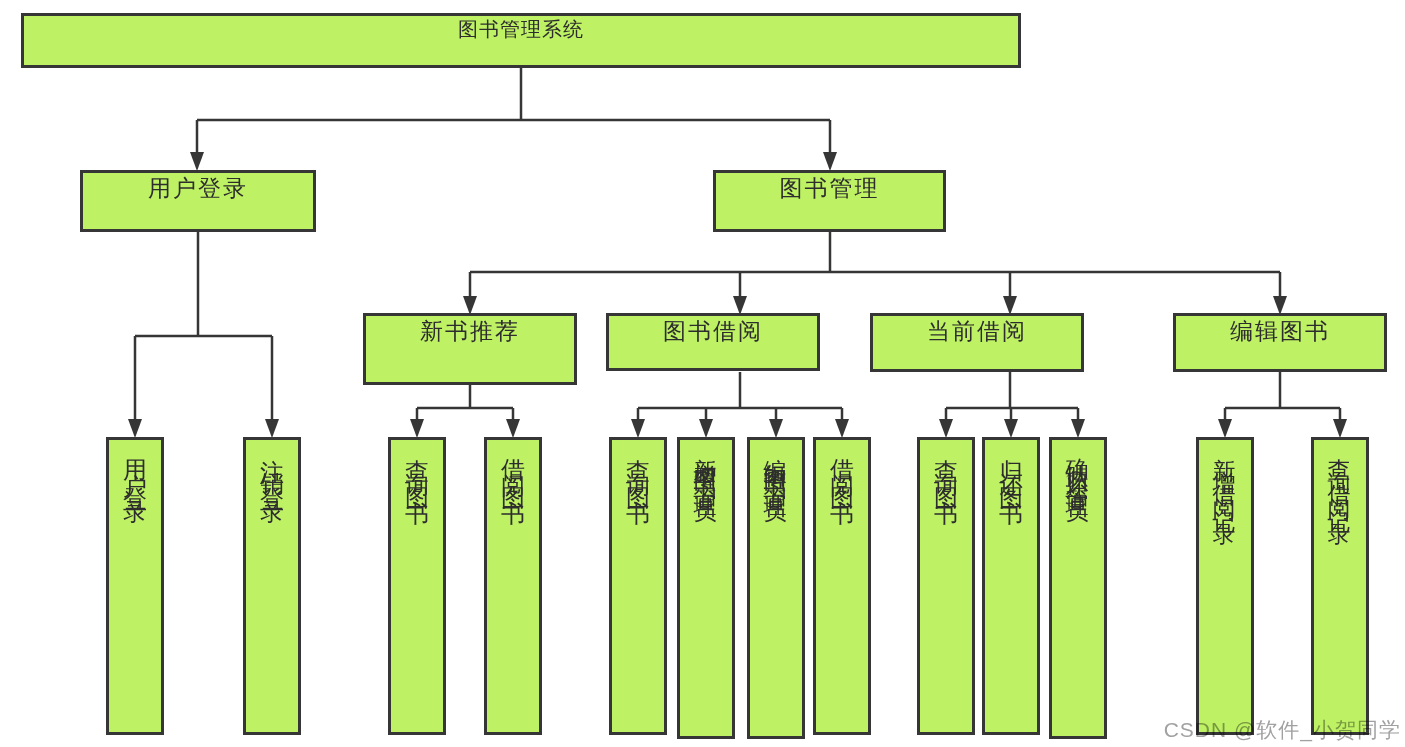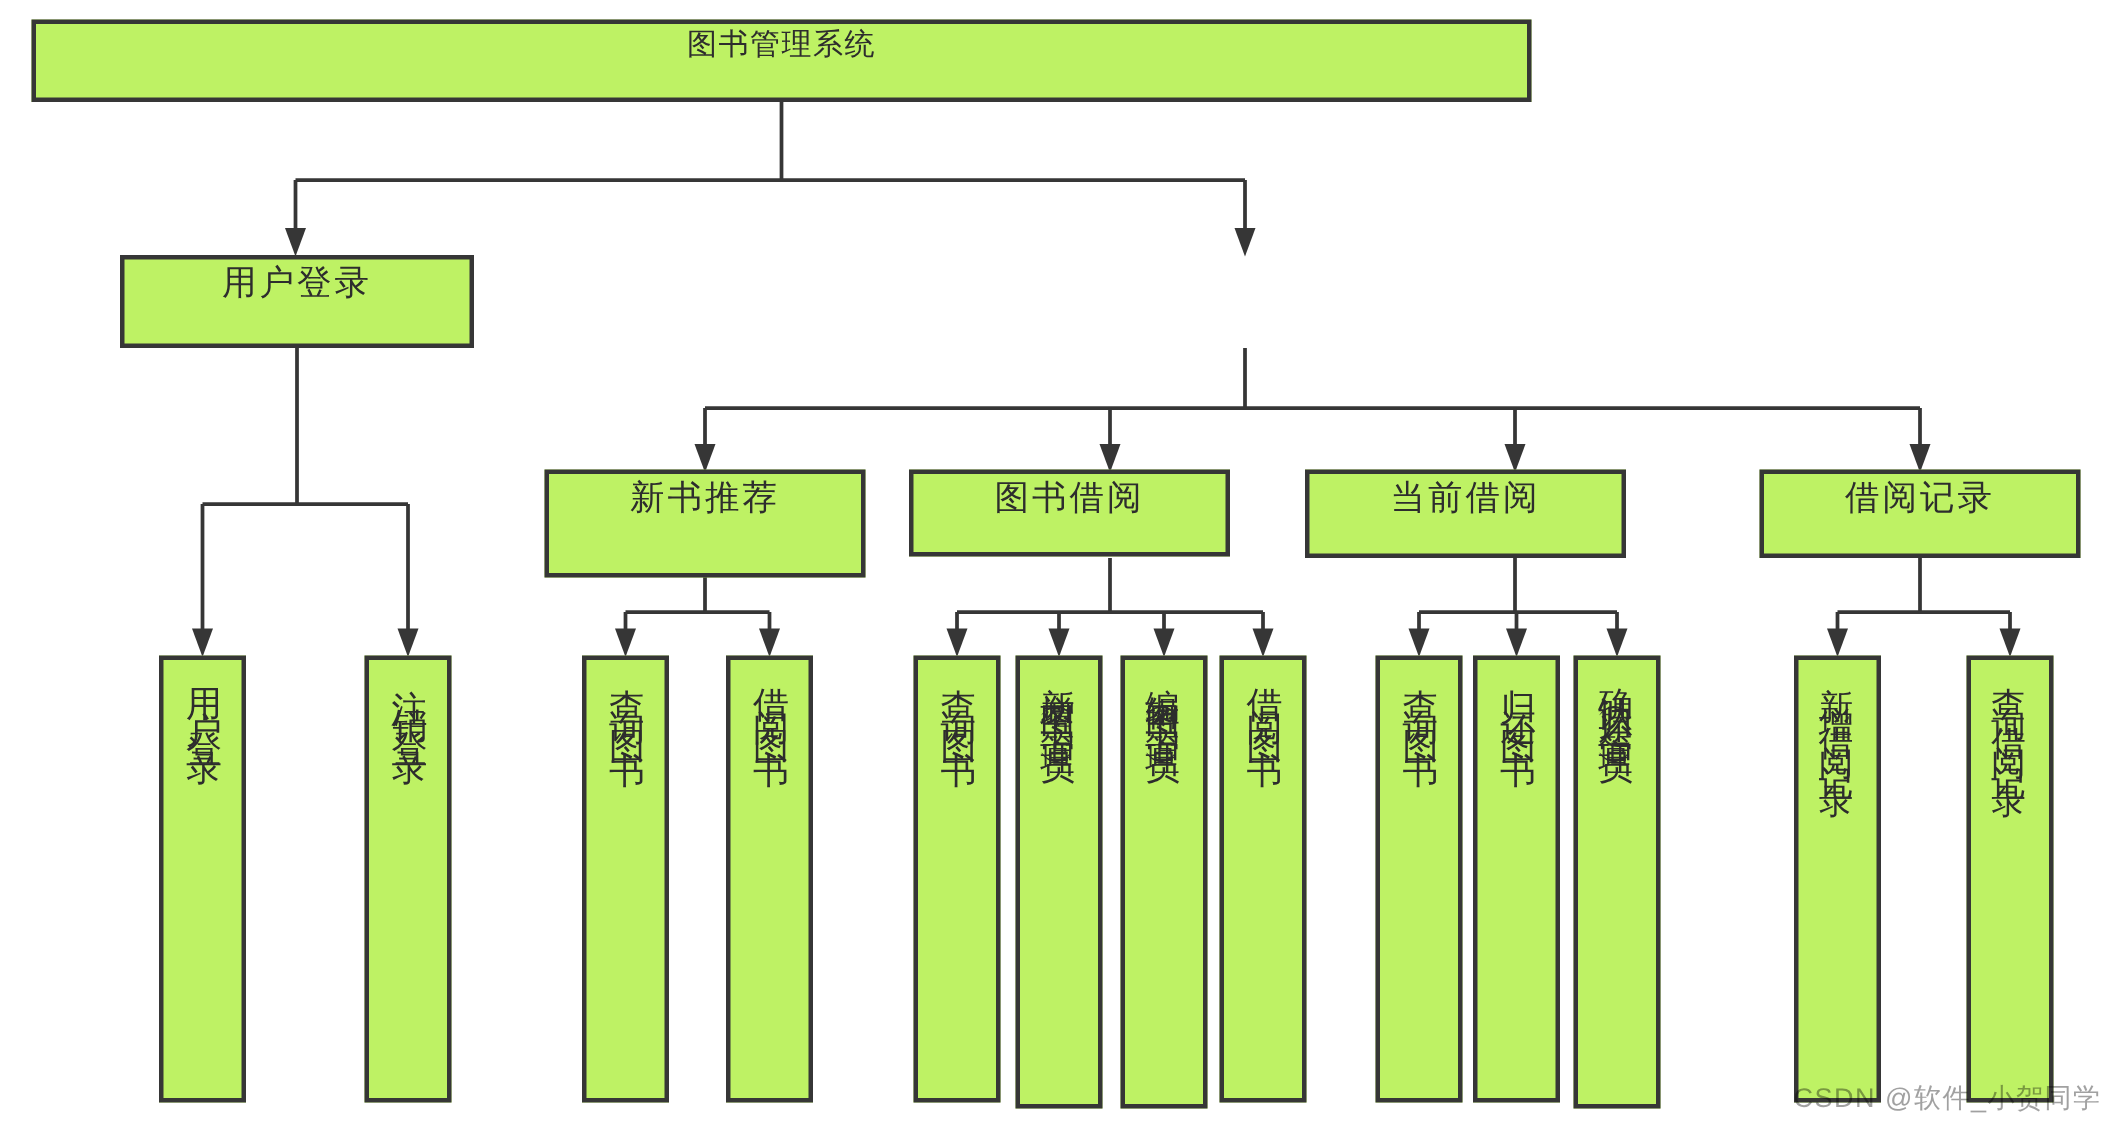--- a/index.html
+++ b/index.html
@@ -32,21 +32,21 @@
     font-size: 24px;
     letter-spacing: 14px;
     white-space: nowrap;
   }
   .leaf.long .lbl { font-size: 23px; letter-spacing: 6px; }
   .leaf.mid  .lbl { font-size: 23px; letter-spacing: 13px; }
   #watermark {
     position: absolute;
     right: 4px;
     bottom: 3px;
-    font-size: 18px;
+    font-size: 21px;
     color: rgba(145,145,145,0.85);
     mix-blend-mode: multiply;
     z-index: 5;
     letter-spacing: 1px;
   }
 </style>
 </head>
 <body>
 
 <div id="canvas">
@@ -117,32 +117,35 @@
     </g>
   </svg>
 
   <div class="node root" style="left:21px; top:13px; width:1000px; height:55px;">
     <span class="lbl">图书管理系统</span>
   </div>
 
   <div class="node l2" style="left:80px; top:170px; width:236px; height:62px;">
     <span class="lbl">用户登录</span>
   </div>
+  <div class="node l2" style="left:713px; top:170px; width:233px; height:62px;">
+    <span class="lbl">图书管理</span>
+  </div>
 
   <div class="node l3" style="left:363px; top:313px; width:214px; height:72px;">
     <span class="lbl">新书推荐</span>
   </div>
   <div class="node l3" style="left:606px; top:313px; width:214px; height:58px;">
     <span class="lbl">图书借阅</span>
   </div>
   <div class="node l3" style="left:870px; top:313px; width:214px; height:59px;">
     <span class="lbl">当前借阅</span>
   </div>
   <div class="node l3" style="left:1173px; top:313px; width:214px; height:59px;">
-    <span class="lbl">借阅记录</span>
+    <span class="lbl">编辑图书</span>
   </div>
 
   <div class="node leaf" style="left:106px; top:437px; width:58px; height:298px;">
     <span class="lbl">用户登录</span>
   </div>
   <div class="node leaf" style="left:243px; top:437px; width:58px; height:298px;">
     <span class="lbl">注销登录</span>
   </div>
   <div class="node leaf" style="left:388px; top:437px; width:58px; height:298px;">
     <span class="lbl">查询图书</span>

